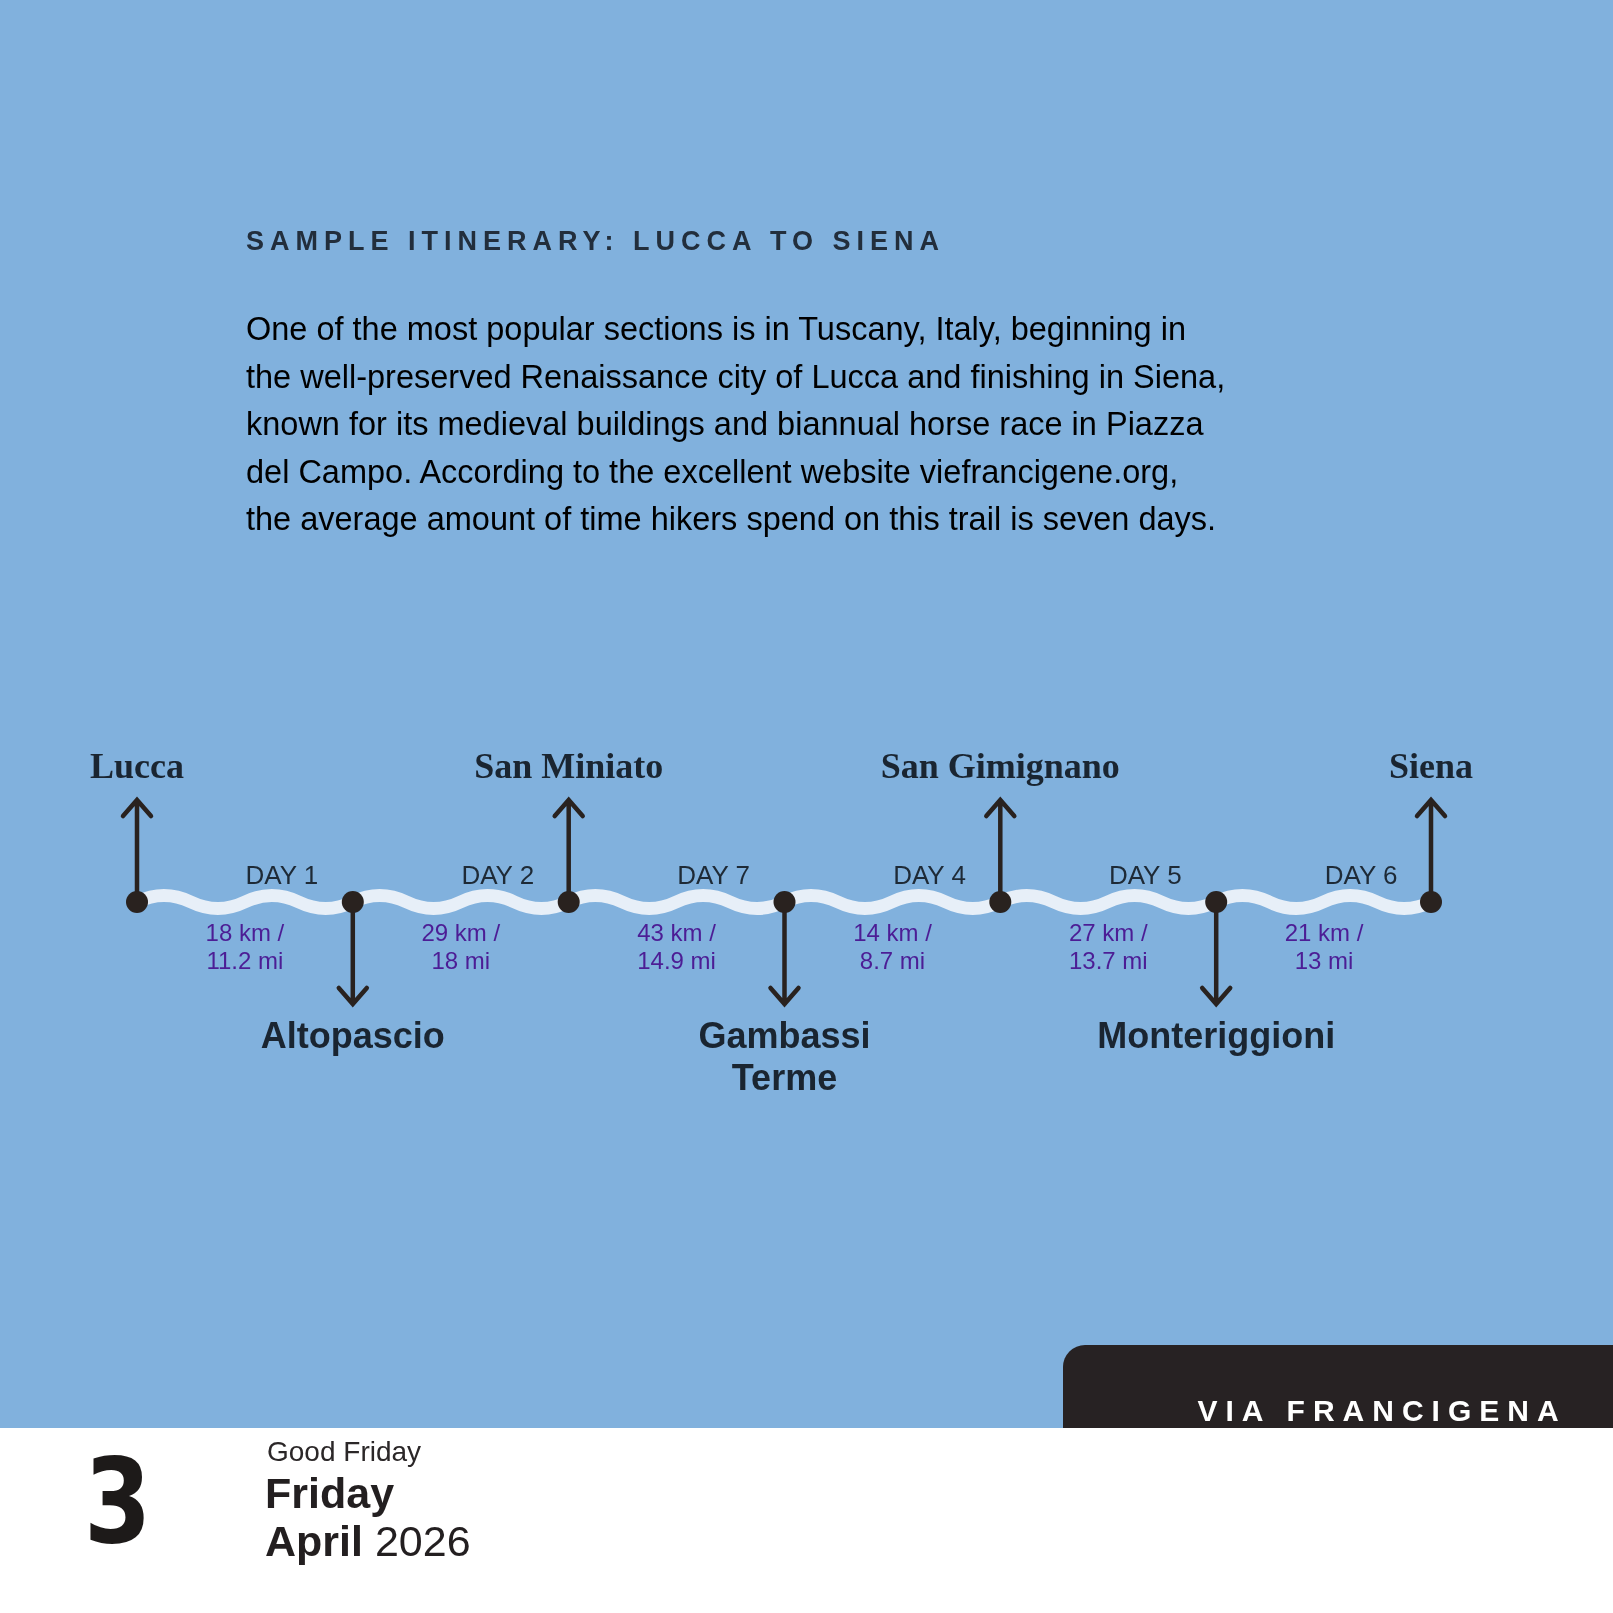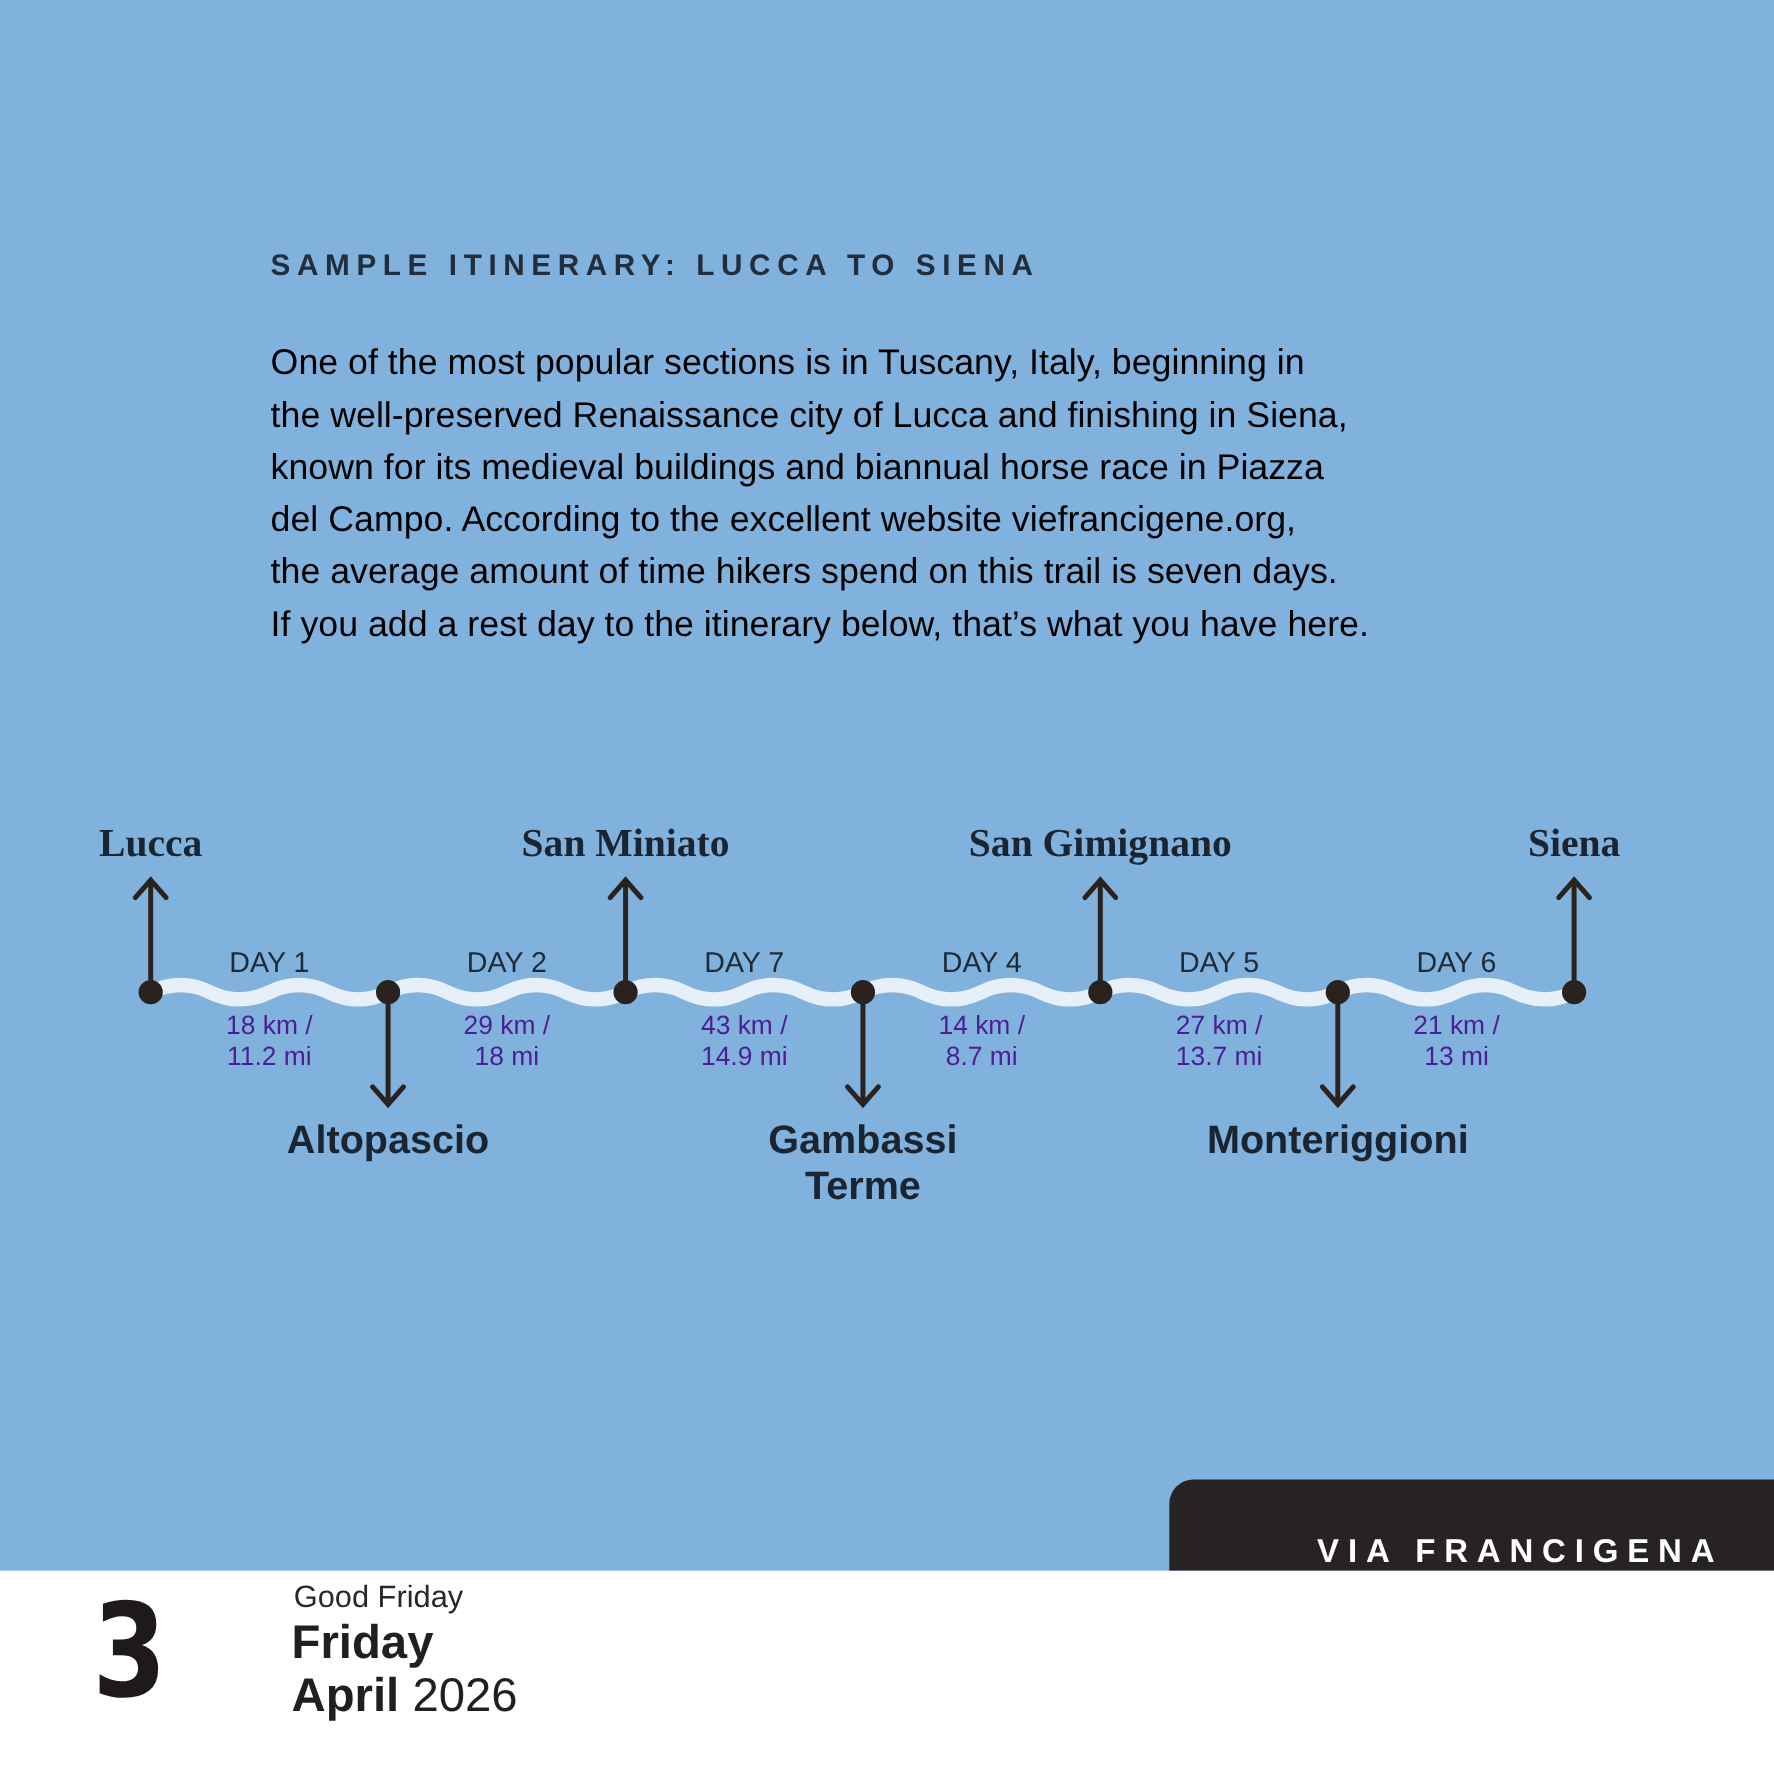--- a/index.html
+++ b/index.html
@@ -28,21 +28,21 @@
   .stop-label{
     position:absolute;transform:translateX(-50%);
     font-weight:700;color:#1a2531;font-size:36px;line-height:42px;
     text-align:center;white-space:nowrap;
   }
   .stop-label.above{top:745px;font-family:Liberation Serif, serif;}
   .stop-label.below{top:1015px;}
   .stop-label.wrap{white-space:normal;width:230px;}
   .day-label{
     position:absolute;top:860px;transform:translateX(-50%);
-    font-size:26px;color:#1e2a36;white-space:nowrap;font-weight:400;
+    font-size:26px;color:#1e2a36;white-space:nowrap;font-weight:400;margin-left:37px;
   }
   .dist-label{
     position:absolute;top:919px;transform:translateX(-50%);
     font-size:24px;line-height:28px;color:#4c1d95;text-align:center;
     white-space:nowrap;font-weight:400;
   }
   .badge{
     position:absolute;left:1063px;top:1345px;width:638px;height:83px;
     background:#272223;border-radius:22px 0 0 0;
     display:flex;align-items:flex-end;justify-content:center;
@@ -80,21 +80,20 @@
   <div class="blue-panel">
 
     <div class="headline">SAMPLE ITINERARY: LUCCA TO SIENA</div>
 
     <div class="intro">
       <div>One of the most popular sections is in Tuscany, Italy, beginning in</div>
       <div>the well-preserved Renaissance city of Lucca and finishing in Siena,</div>
       <div>known for its medieval buildings and biannual horse race in Piazza</div>
       <div>del Campo. According to the excellent website viefrancigene.org,</div>
       <div>the average amount of time hikers spend on this trail is seven days.</div>
-      <div>If you add a rest day to the itinerary below, that’s what you have here.</div>
     </div>
 
     <div class="timeline">
 
       <svg width="1613" height="420" viewBox="0 700 1613 420">
 
         <path d="M 137 902
              q 26.96 -13 53.92 0 q 26.96 13 53.92 0
              q 26.96 -13 53.92 0 q 26.96 13 53.92 0
              q 26.96 -13 53.92 0 q 26.96 13 53.92 0

